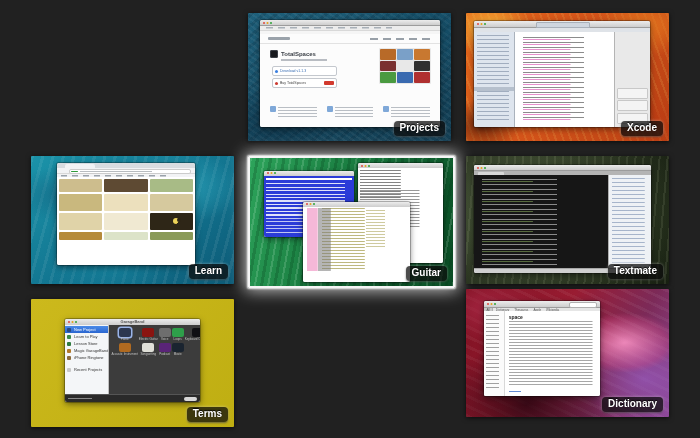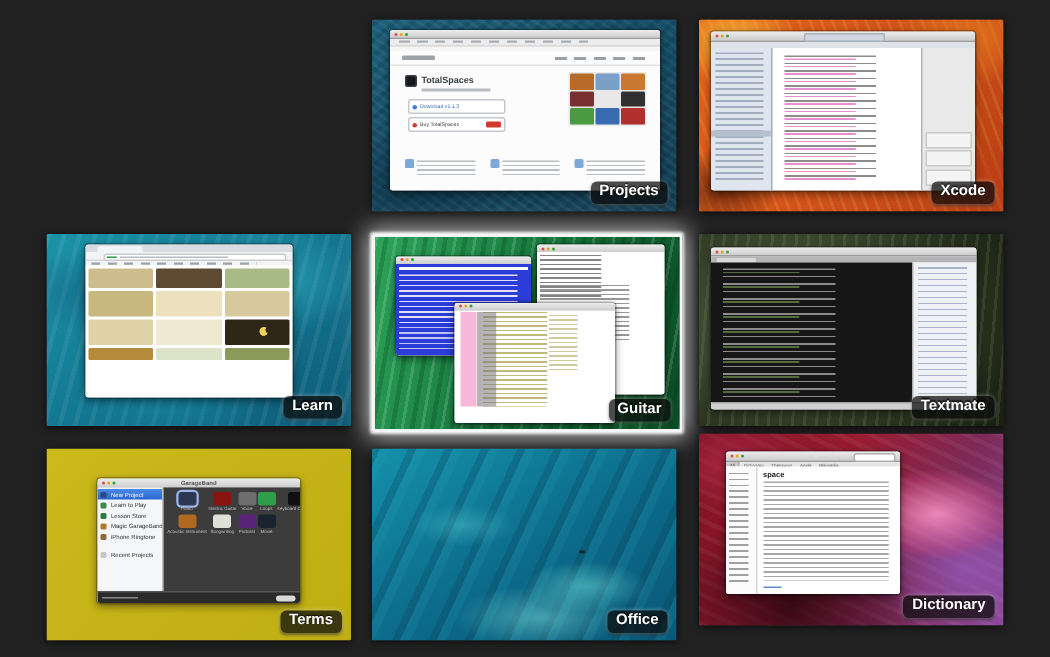--- a/index.html
+++ b/index.html
@@ -425,26 +425,20 @@
         </div>
       </div>
       <div class="gb-bottom">
         <div class="gb-chk"></div>
         <div class="gb-open"></div>
       </div>
     </div>
     <div class="badge">Terms</div>
   </div>
 
-  <div class="cell" style="left:248px;top:299px;">
-    <div class="wp wp-office">
-      <div class="boat"></div>
-    </div>
-    <div class="badge">Office</div>
-  </div>
 
   <div class="cell" style="left:466px;top:289px;">
     <div class="wp wp-dictionary"></div>
     <div class="win" style="left:18px;top:12px;width:116px;height:95px;">
       <div class="tb" style="height:6px;">
         <span class="lights"></span>
         <span class="dc-search"></span>
       </div>
       <div class="dc-tabs">
         <span>All</span>

